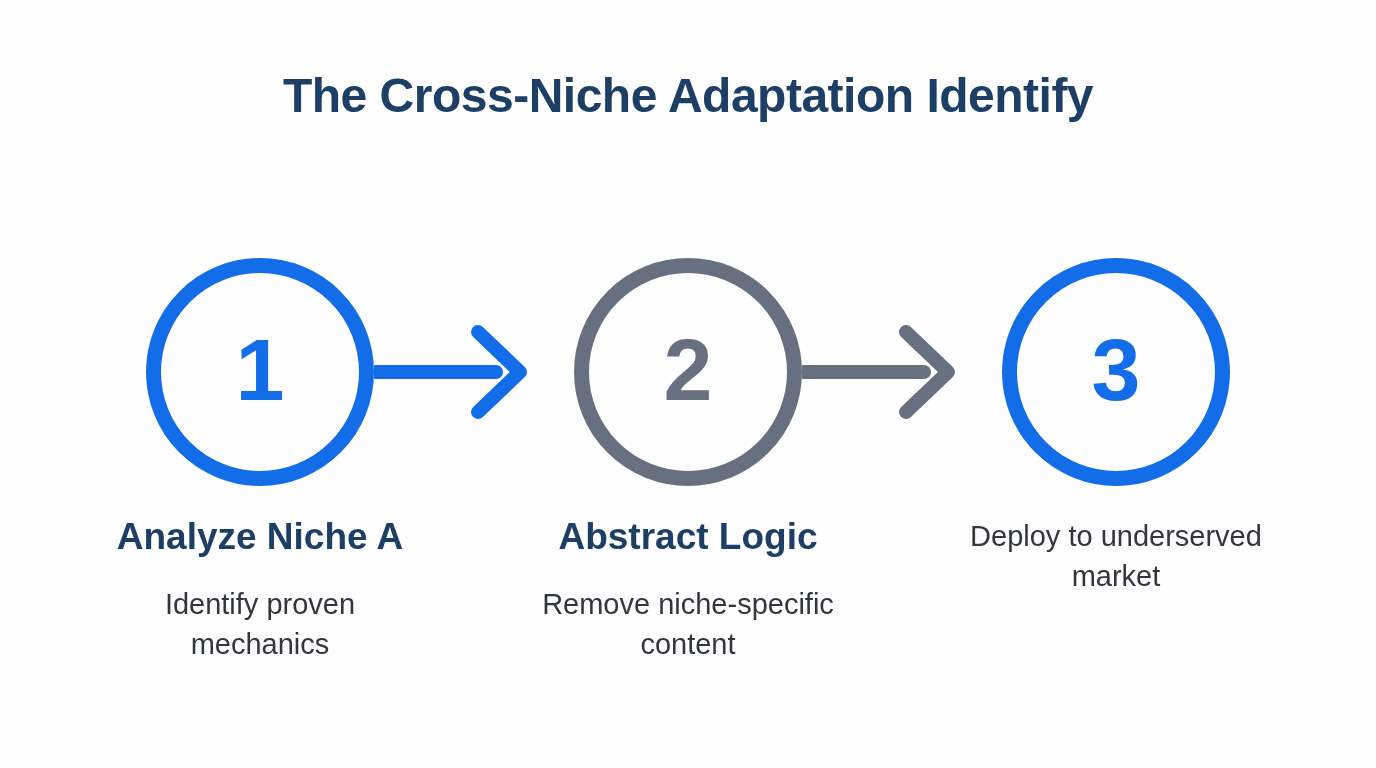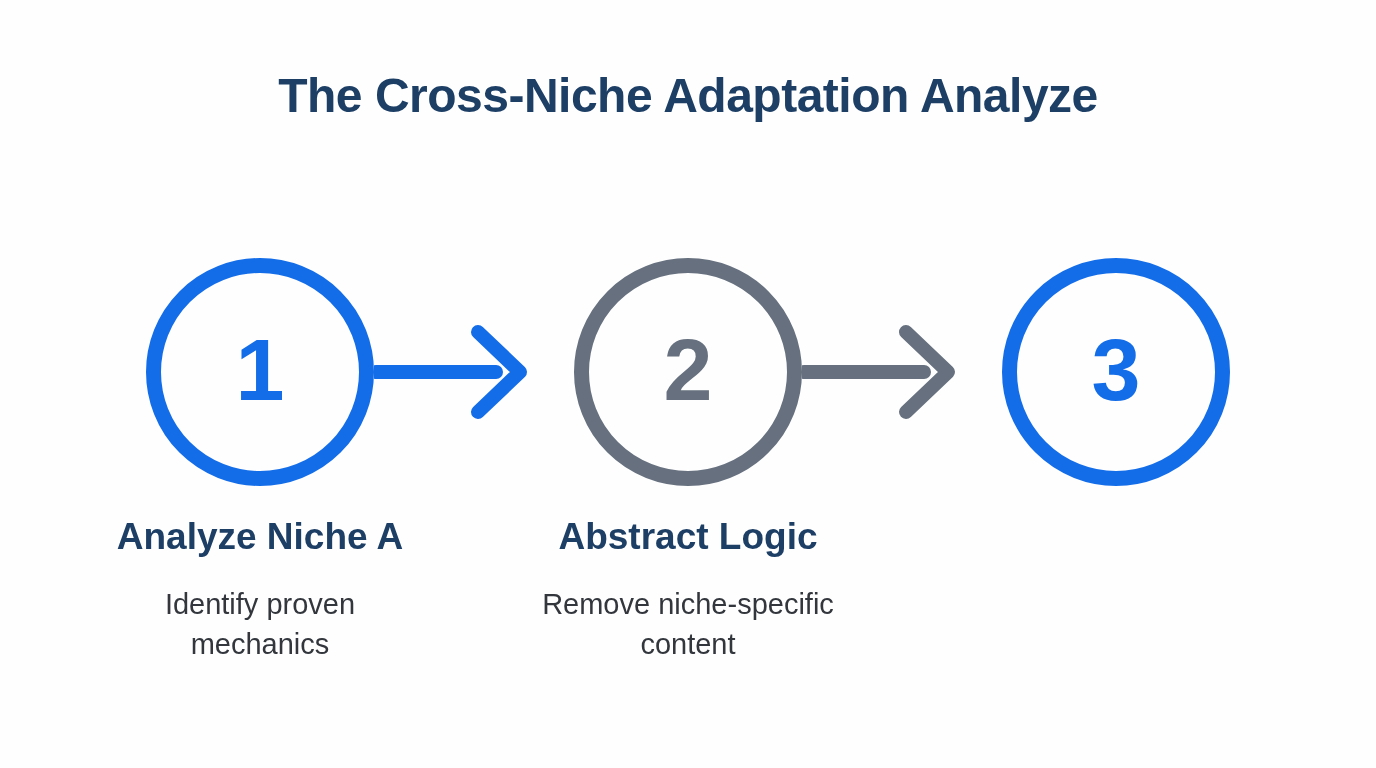--- a/index.html
+++ b/index.html
@@ -74,21 +74,21 @@
     line-height: 40px;
     color: var(--body-text, #33373d);
     white-space: pre-line;
   }
 </style>
 </head>
 <body>
 
 <div class="canvas">
 
-  <h1 class="title">The Cross-Niche Adaptation Analyze</h1>
+  <h1 class="title">The Cross-Niche Adaptation Identify</h1>
 
   <div class="circle blue" style="left:146px">
     <span class="num">1</span>
   </div>
 
   <svg class="arrow blue" style="left:374px" viewBox="0 0 160 120" aria-hidden="true">
     <line x1="2" y1="60" x2="122" y2="60"></line>
     <polyline points="104,20 146,60 104,100"></polyline>
   </svg>
 
@@ -111,15 +111,17 @@
 mechanics</div>
   </div>
 
   <div class="label-block" style="left:458px">
     <div class="step-title">Abstract Logic</div>
     <div class="step-desc">Remove niche-specific
 content</div>
   </div>
 
   <div class="label-block" style="left:886px">
+    <div class="step-desc">Deploy to underserved
+market</div>
   </div>
 
 </div>
 
 </body></html>

